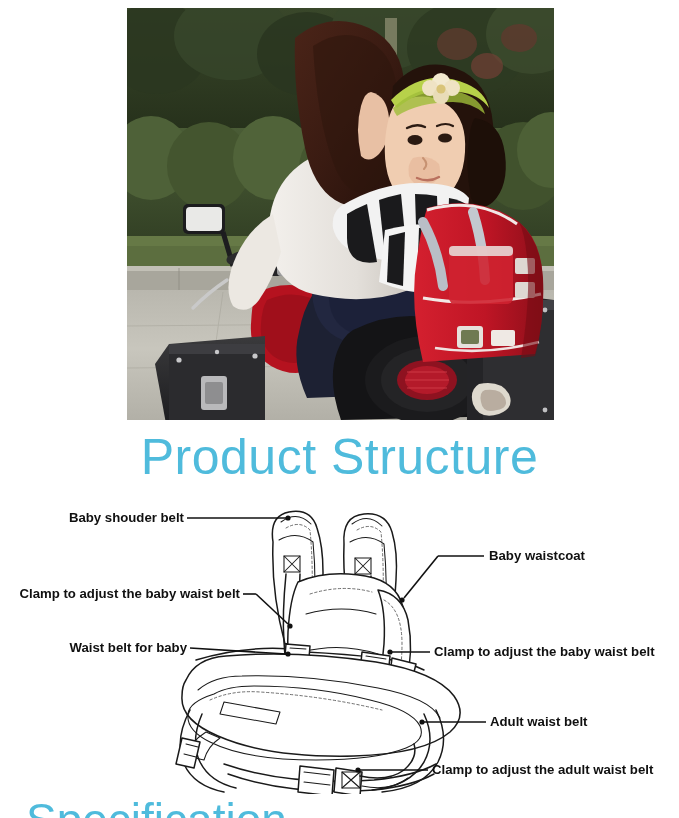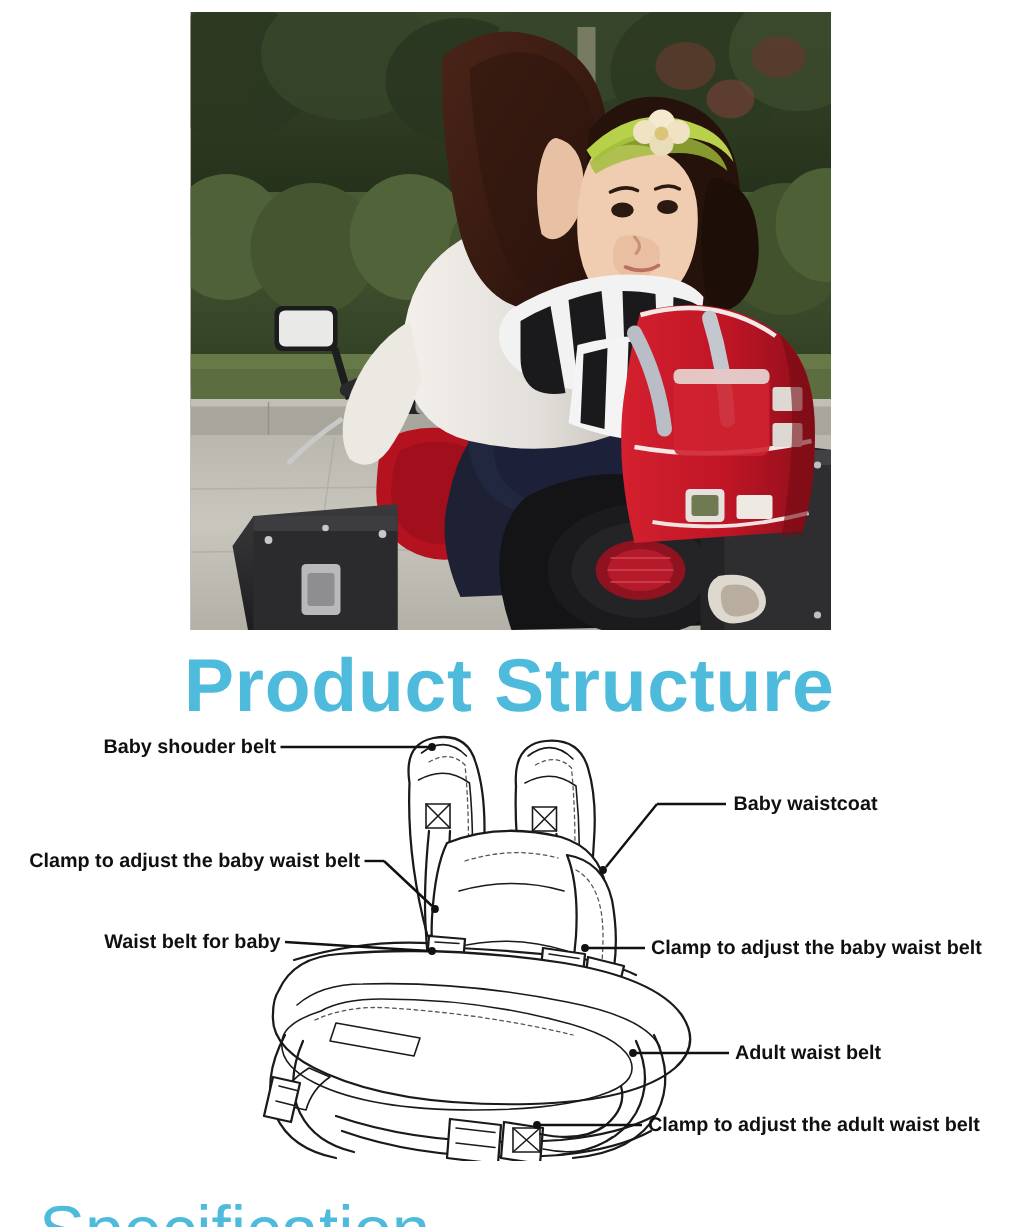--- a/index.html
+++ b/index.html
@@ -30,31 +30,31 @@
 
   
   #product-structure-title {
     position: absolute;
     left: 0;
     top: 428px;
     width: 679px;
     text-align: center;
     font-size: 50px;
     line-height: 58px;
-    font-weight: 700;
+    font-weight: 400;
     color: #4fbbdc;
     letter-spacing: 0.5px;
     white-space: nowrap;
   }
 
   
   #structure-diagram {
     position: absolute;
     left: 0;
-    top: 474px;
+    top: 494px;
     width: 679px;
     height: 300px;
   }
   #structure-diagram svg { display: block; width: 679px; height: 300px; }
 
   .dlabel {
     font-family: "Liberation Sans", sans-serif;
     font-size: 13.2px;
     font-weight: 700;
     fill: #101010;

